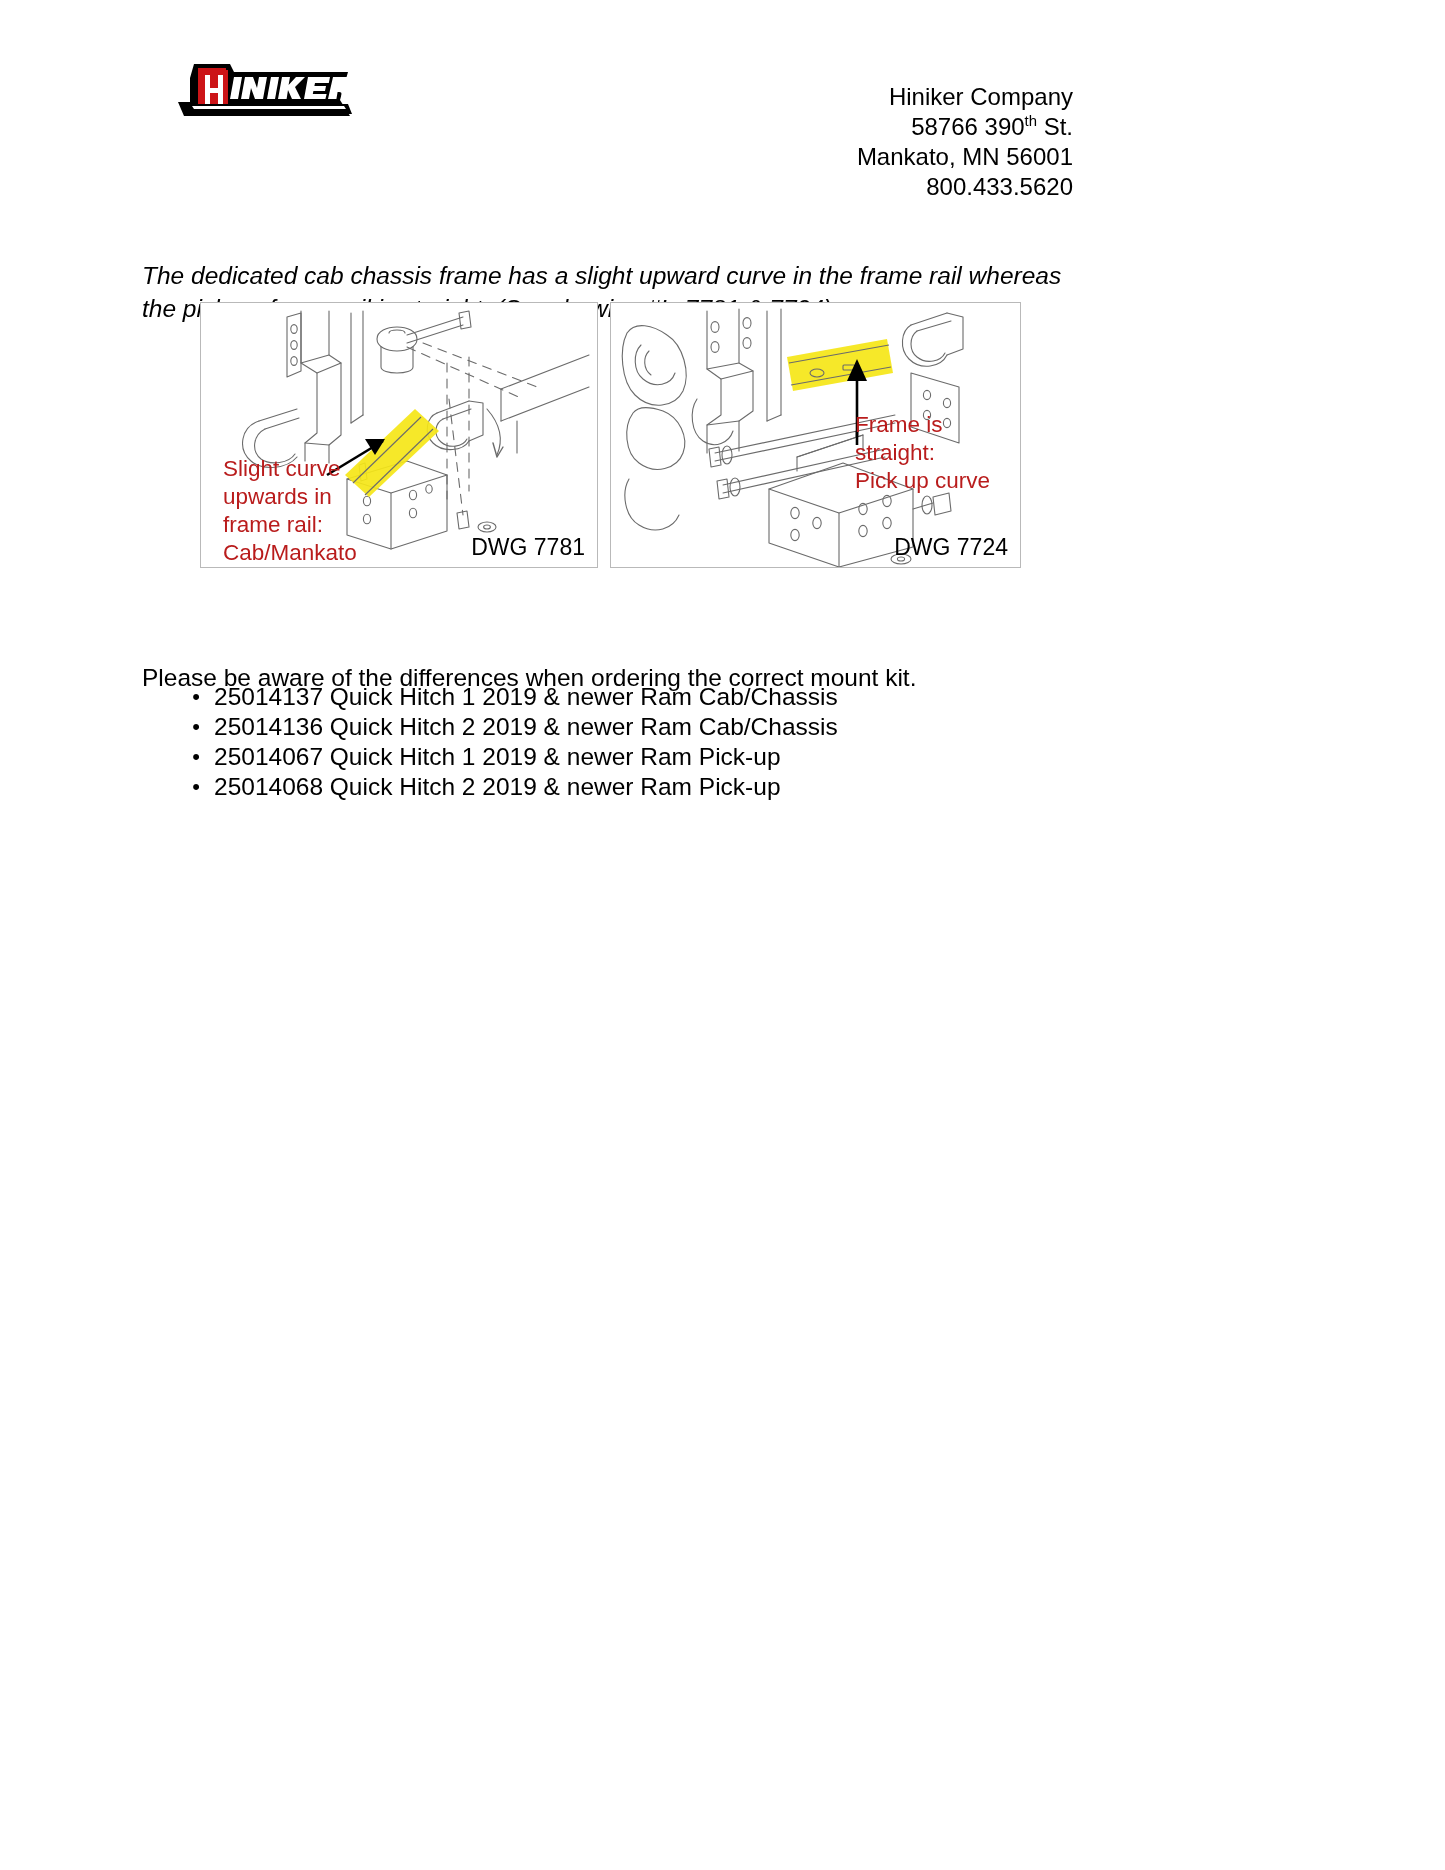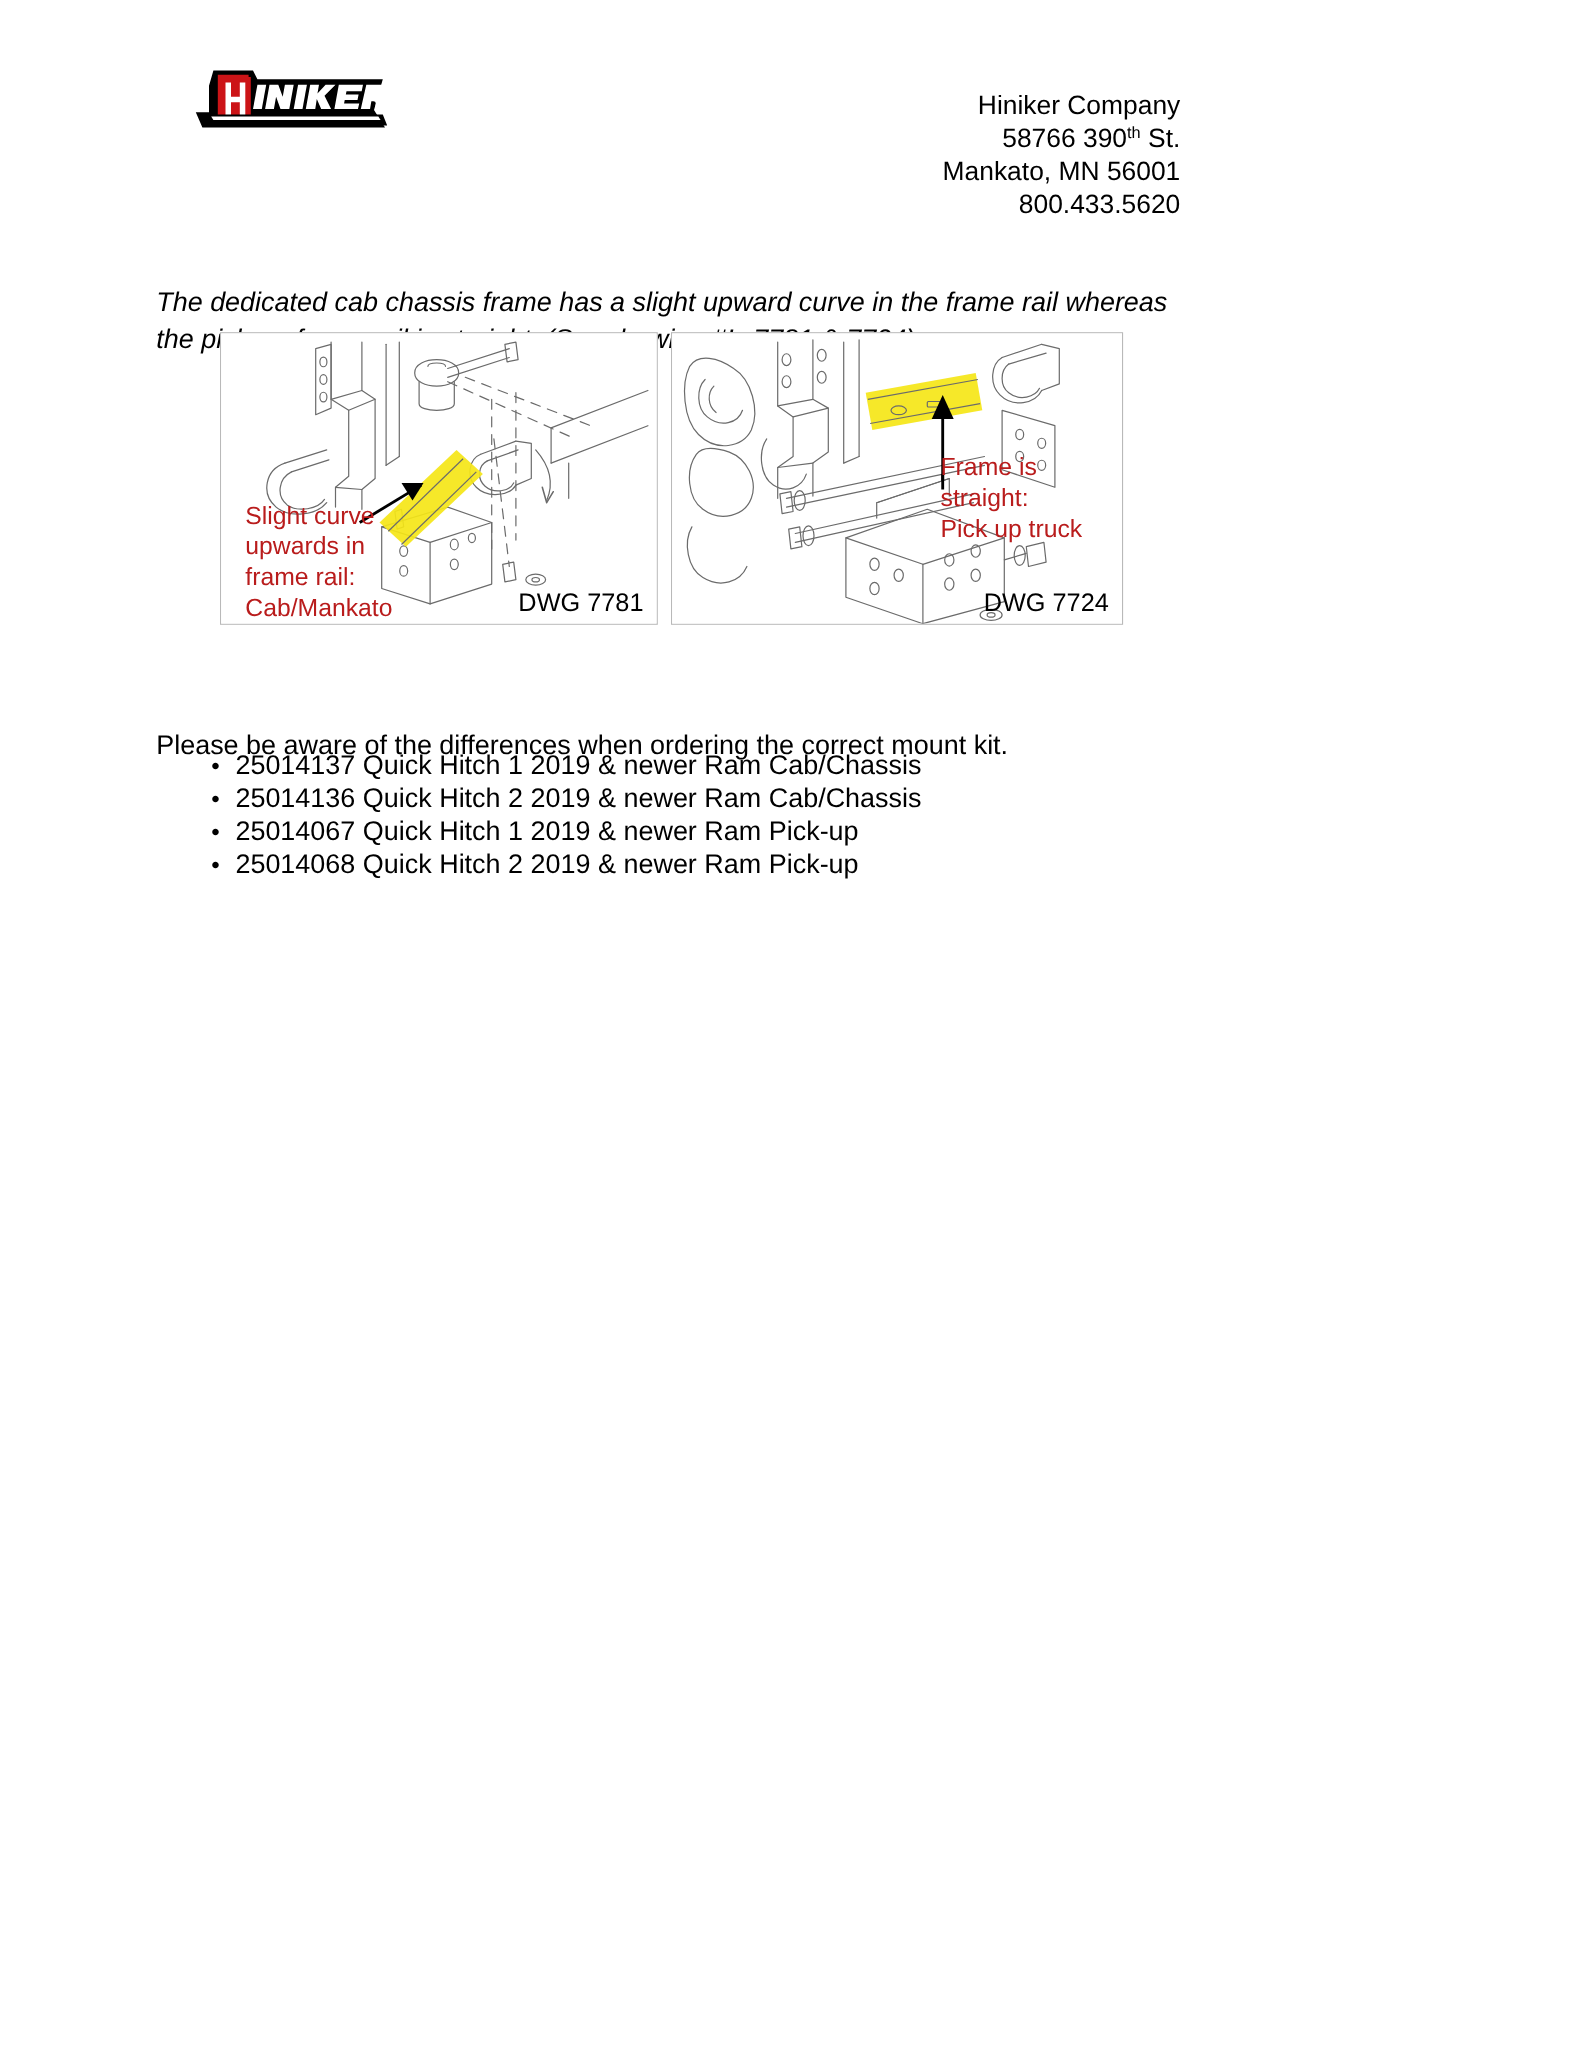--- a/index.html
+++ b/index.html
@@ -379,21 +379,21 @@
 
         <g>
           <line x1="246" y1="134" x2="246" y2="70" stroke="#000000" stroke-width="2.6"></line>
           <polygon points="246,56 236,78 256,78" fill="#000000"></polygon>
           <line x1="246" y1="128" x2="246" y2="142" stroke="#000000" stroke-width="2.6"></line>
         </g>
       </svg>
 
       <div class="fig-note note-right">
         <div>Frame is straight:</div>
-        <div>Pick up truck</div>
+        <div>Pick up curve</div>
       </div>
 
       <div class="fig-caption">DWG 7724</div>
     </div>
   </div>
 
   <p class="para2">Please be aware of the differences when ordering the correct mount kit.</p>
 
   <div class="bullets">
     <div class="bullet-row">

